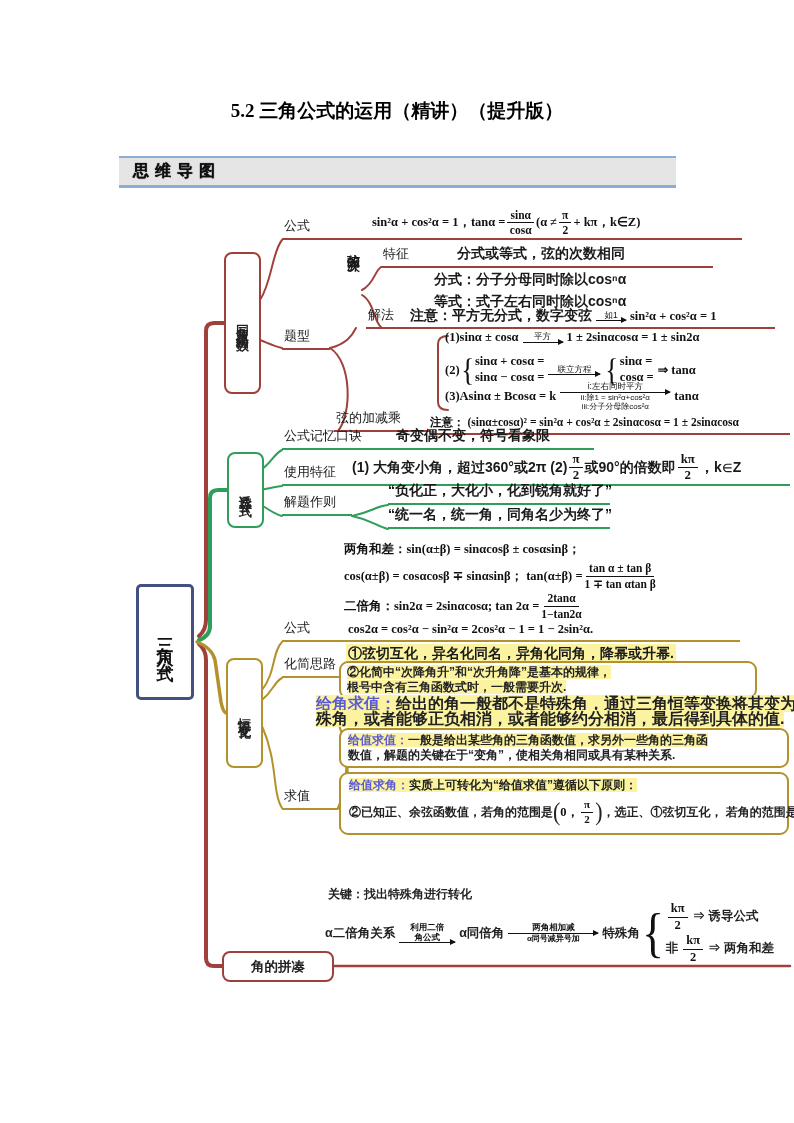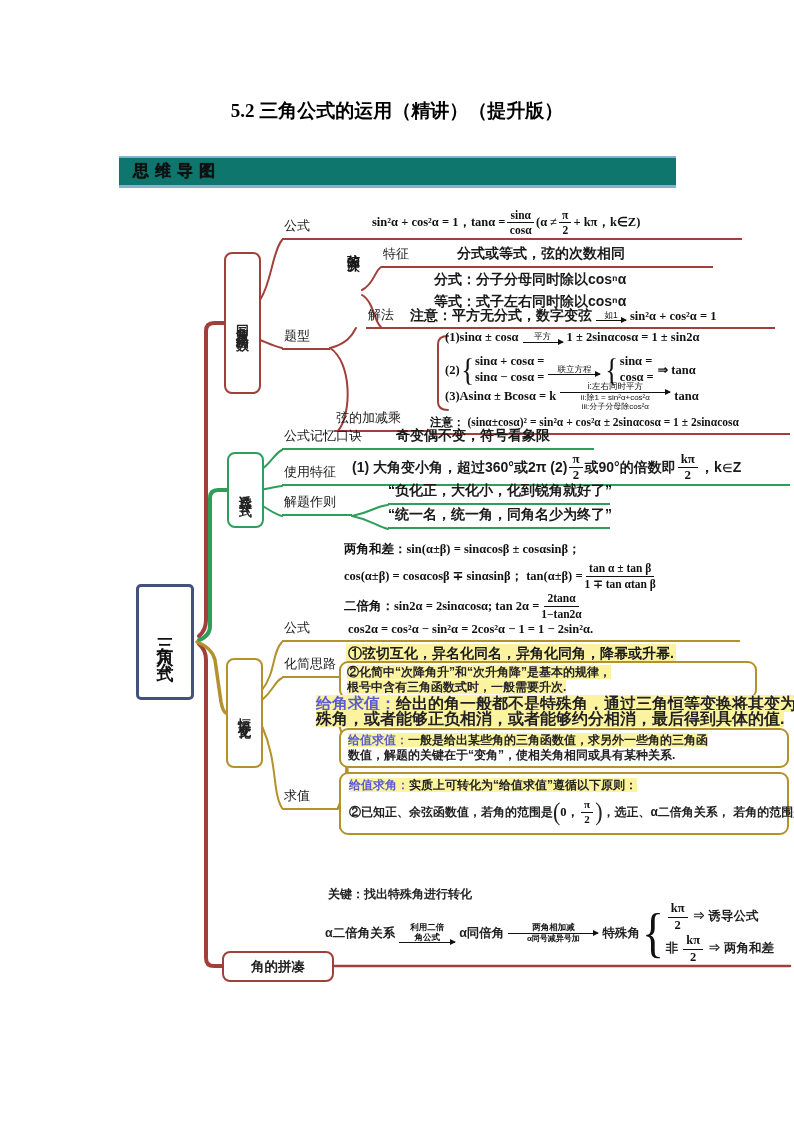--- a/index.html
+++ b/index.html
@@ -7,21 +7,21 @@
     --green:#2f9e5b;
     --olive:#b3912c;
     --navy:#44517f;
     --hl:#fbf3a0;
     --bluelab:#5b5bd6;
   }
   *{margin:0;padding:0;box-sizing:border-box;}
   html,body{width:794px;background:#ffffff;font-family:"Liberation Sans",sans-serif;color:#222;}
   .page{position:relative;width:794px;height:1123px;background:#fff;overflow:hidden;}
   .title{position:absolute;left:0;right:0;top:98px;text-align:center;font-family:"Liberation Serif",serif;font-weight:700;font-size:19px;color:#000;}
-  .banner{position:absolute;left:119px;top:156px;width:557px;height:32px;background:#0f766e;border-top:2px solid #8aadd4;border-bottom:3px solid #8aadd4;display:flex;align-items:center;padding-left:14px;}
+  .banner{position:absolute;left:119px;top:156px;width:557px;height:32px;background:#e5e5e5;border-top:2px solid #8aadd4;border-bottom:3px solid #8aadd4;display:flex;align-items:center;padding-left:14px;}
   .banner .btxt{font-weight:700;font-size:16px;letter-spacing:6px;color:#101010;text-shadow:0 0 1px #000;}
   svg.wires{position:absolute;left:0;top:0;z-index:0;}
   .abs{position:absolute;z-index:2;}
   .row{position:absolute;display:flex;align-items:flex-end;z-index:2;}
   .ul-m{border-bottom:2px solid var(--maroon);}
   .ul-g{border-bottom:2px solid var(--green);}
   .ul-o{border-bottom:2px solid var(--olive);}
   .lbl{font-size:13px;color:#1a1a1a;padding:0 2px 3px 2px;white-space:nowrap;}
   .ctext{font-size:14px;font-weight:600;color:#1a1a1a;white-space:nowrap;padding-bottom:3px;}
   .math{font-family:"Liberation Serif",serif;font-weight:700;color:#111;white-space:nowrap;}
@@ -291,21 +291,21 @@
     <div><span class="hl"><span class="blab">给值求角：</span><span>实质上可转化为“给值求值”遵循以下原则：</span></span></div>
     <div class="inline" style="margin-top:4px;height:30px;">
       <span>②已知正、余弦函数值，若角的范围是</span>
       <span class="bigp">(</span>
       <span class="math m12">0，</span>
       <span class="frac math m12">
         <span class="num">π</span>
         <span class="den">2</span>
       </span>
       <span class="bigp">)</span>
-      <span>，选正、α二倍角关系，</span>
+      <span>，选正、①弦切互化，</span>
     </div>
     <div class="inline" style="margin-top:2px;height:30px;">
       <span>若角的范围是(0，π)，选余弦函数，若角的范围是</span>
 
     </div>
   </div>
 
   <div class="row ul-o" style="left:282px;top:792px;width:56px;height:18px;">
     <span class="lbl">求值</span>
   </div>

